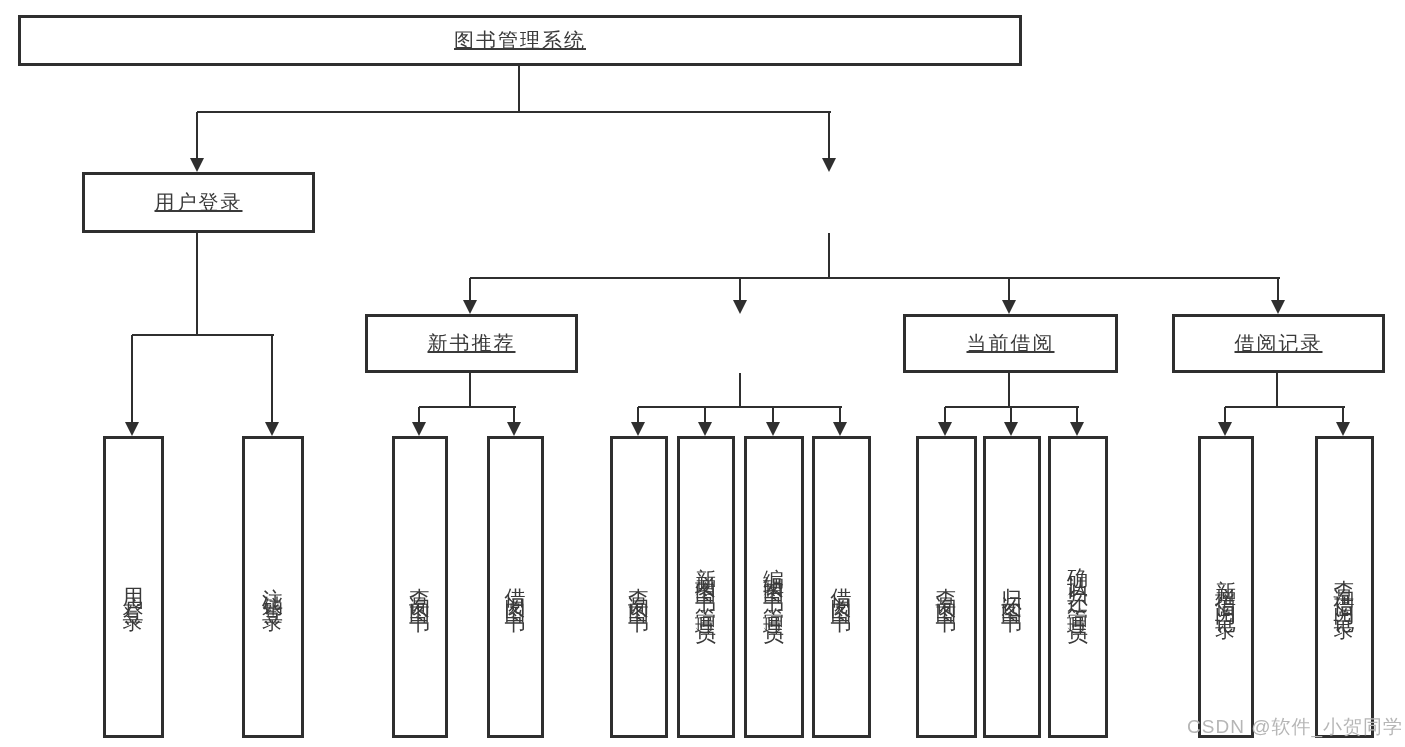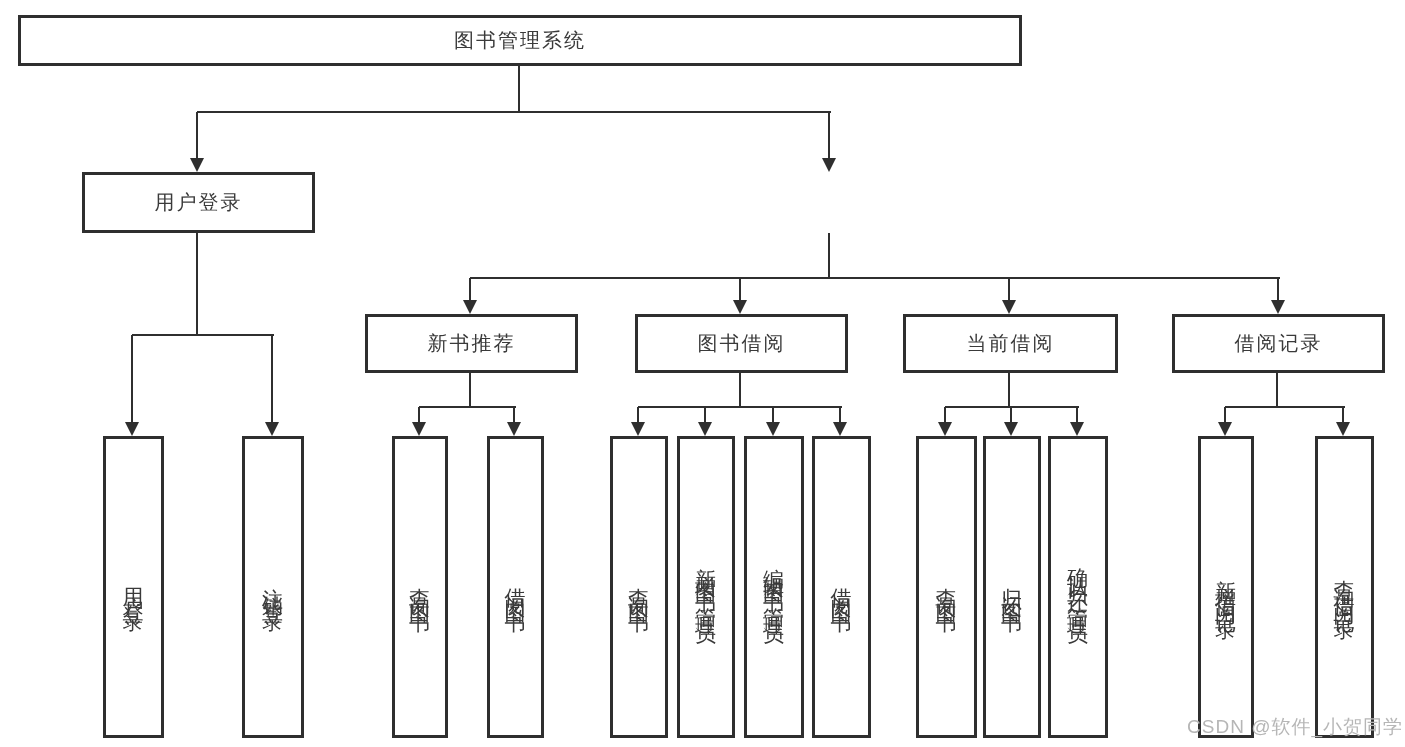--- a/index.html
+++ b/index.html
@@ -8,21 +8,21 @@
   html,body{margin:0;padding:0;background:var(--bg);}
   #canvas{
     position:relative;width:1405px;height:747px;background:var(--bg);
     overflow:hidden;font-family:"Liberation Sans","DejaVu Sans",sans-serif;
   }
   .node{
     position:absolute;box-sizing:border-box;border:3px solid var(--line);
     background:var(--bg);display:flex;align-items:center;justify-content:center;
     color:var(--text);
   }
-  .h-node{font-size:20px;letter-spacing:2px;}
+  .h-node{font-size:20px;letter-spacing:2px;text-decoration:underline;}
   .leaf{
     top:436px;height:302px;
     writing-mode:vertical-rl;text-orientation:mixed;
     font-size:21px;letter-spacing:8px;line-height:1;
   }
   .v-line,.h-line{position:absolute;background:var(--line);}
   .v-line{width:2px;}
   .h-line{height:2px;}
   .arrow{
     position:absolute;width:0;height:0;
@@ -62,23 +62,20 @@
   <div class="node h-node" id="n-root">
     <span>图书管理系统</span>
   </div>
 
   <div class="node h-node" id="n-login">
     <span>用户登录</span>
   </div>
 
   <div class="node h-node" id="n-rec">
     <span>新书推荐</span>
-  </div>
-  <div class="node h-node" id="n-borrow">
-    <span>图书借阅</span>
   </div>
   <div class="node h-node" id="n-current">
     <span>当前借阅</span>
   </div>
   <div class="node h-node" id="n-records">
     <span>借阅记录</span>
   </div>
 
   <div class="node leaf" id="n-l1">
     <span>用户登录</span>

